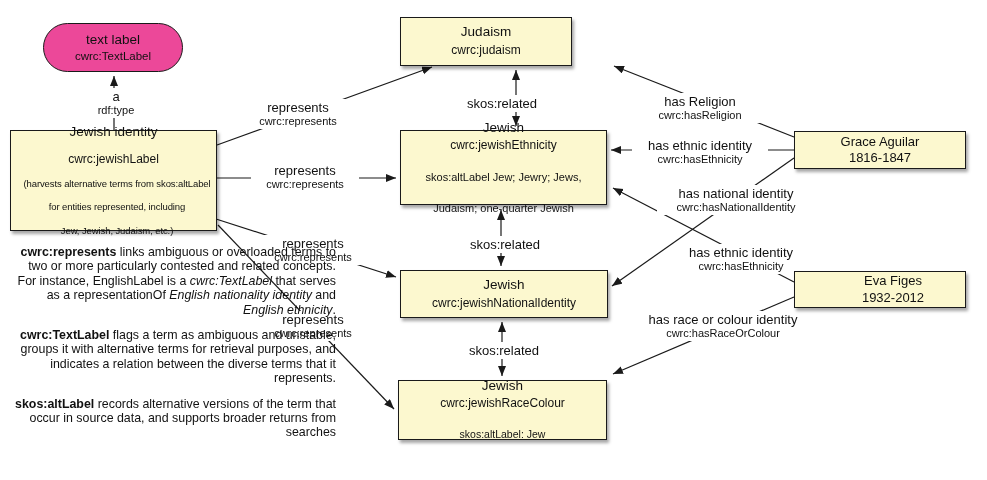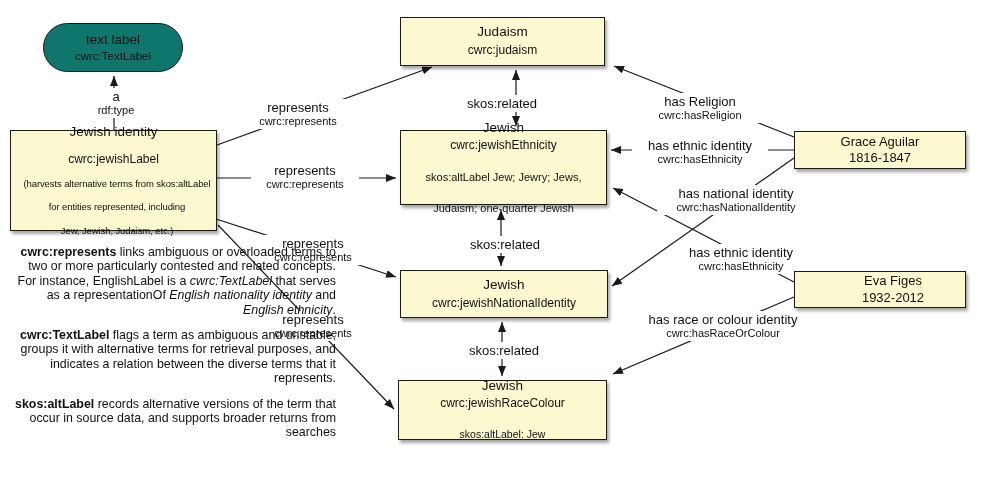--- a/index.html
+++ b/index.html
@@ -16,21 +16,21 @@
     display:flex; flex-direction:column; align-items:center; justify-content:center;
     text-align:center; gap:4px; line-height:1.1;
   }
   .node .title { font-size:13.5px; }
   .node .sub   { font-size:12px; }
   .node .small { font-size:9.5px; white-space:nowrap; letter-spacing:-0.1px;padding-left:7px; }
   .node .alt   { font-size:11px; white-space:nowrap;margin-top:16px; }
   .node.person .title, .node.person .sub { font-size:13px; }
 
   .stadium {
-    background:#0f766e; border:1.5px solid #1a1a1a; border-radius:25px;
+    background:#ec4899; border:1.5px solid #1a1a1a; border-radius:25px;
     box-shadow:none; gap:2px;
   }
   .stadium .sub { font-size:11.5px; }
 
   .elabel {
     position:absolute; background:#ffffff; text-align:center;
     padding:1px 2px; line-height:1.18;
   }
   .elabel .l1 { font-size:13px; }
   .elabel .l2 { font-size:11px; }
@@ -143,21 +143,21 @@
   </div>
 
   <div class="node" style="left:10px;top:130px;width:207px;height:101px;gap:13px;">
     <span class="title">Jewish identity</span>
     <span class="sub">cwrc:jewishLabel</span>
     <span class="small">(harvests alternative terms from skos:altLabel</span>
     <span class="small">for entities represented, including</span>
     <span class="small">Jew, Jewish, Judaism, etc.)</span>
   </div>
 
-  <div class="node" style="left:400px;top:17px;width:205px;height:49px;">
+  <div class="node" style="left:400px;top:17px;width:172px;height:49px;">
     <span class="title">Judaism</span>
     <span class="sub">cwrc:judaism</span>
   </div>
 
   <div class="node" style="left:400px;top:130px;width:207px;height:75px;gap:3px;">
     <span class="title">Jewish</span>
     <span class="sub">cwrc:jewishEthnicity</span>
     <span class="alt">skos:altLabel Jew; Jewry; Jews,</span>
     <span class="alt">Judaism; one-quarter Jewish</span>
   </div>

